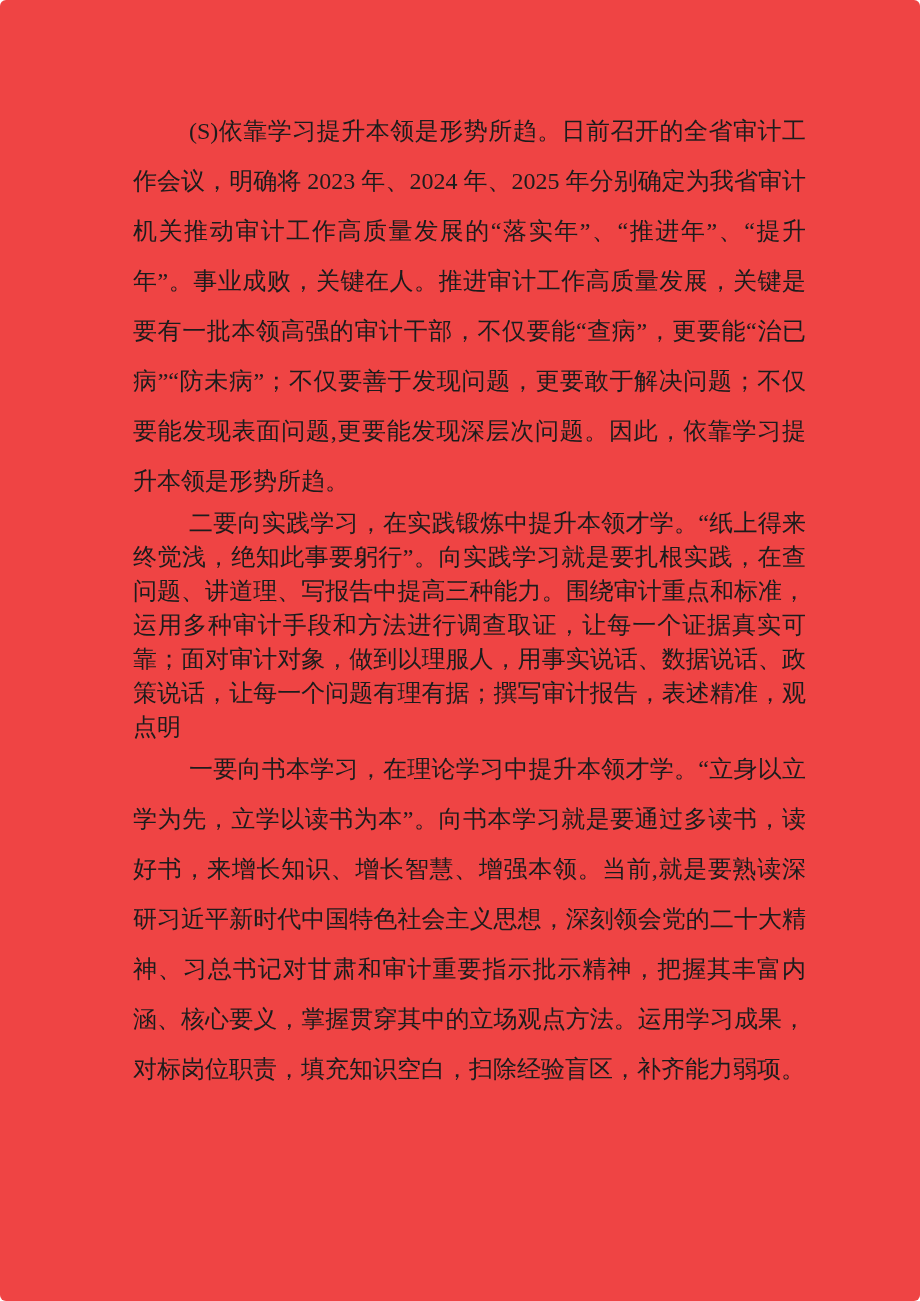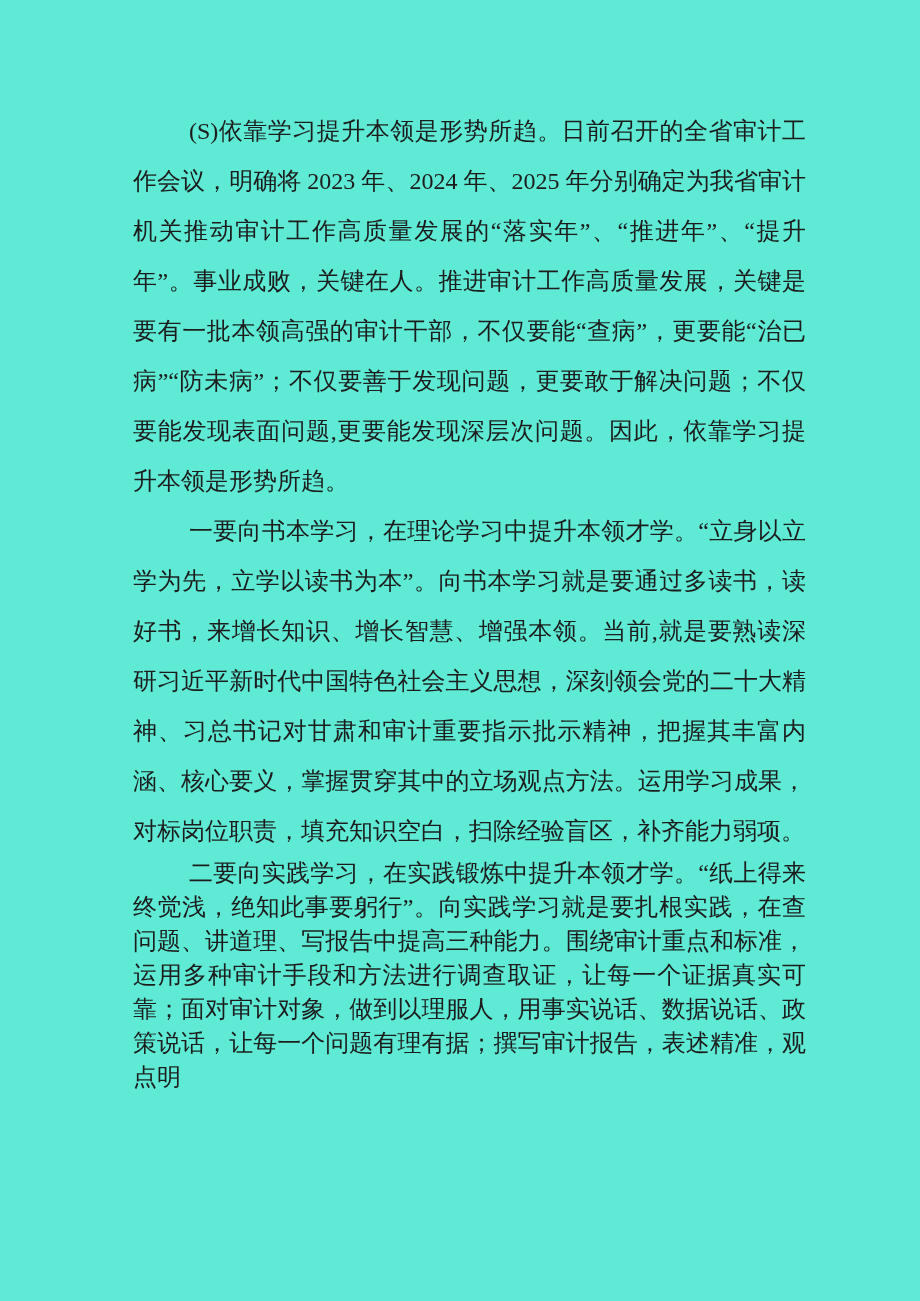--- a/index.html
+++ b/index.html
@@ -9,23 +9,24 @@
   }
   body {
     width: 920px;
     height: 1301px;
     overflow: hidden;
   }
   .page {
     box-sizing: border-box;
     width: 920px;
     height: 1301px;
-    background: #5eead4;
+    background: #ef4444;
     padding: 106px 114px 0 133px;
     overflow: hidden;
+    border-radius: 6px;
   }
   .para {
     margin: 0;
     padding: 0;
     font-family: "Liberation Serif", "DejaVu Serif", serif;
     font-size: 24px;
     line-height: 50px;
     color: #1c1c1c;
     text-align: justify;
     text-justify: inter-character;
@@ -40,15 +41,15 @@
   }
   .para.tight {
     line-height: 34px;
   }
 </style>
 </head>
 <body>
 
 <div class="page">
   <p class="para">(S)依靠学习提升本领是形势所趋。日前召开的全省审计工作会议，明确将 2023 年、2024 年、2025 年分别确定为我省审计机关推动审计工作高质量发展的“落实年”、“推进年”、“提升年”。事业成败，关键在人。推进审计工作高质量发展，关键是要有一批本领高强的审计干部，不仅要能“查病”，更要能“治已病”“防未病”；不仅要善于发现问题，更要敢于解决问题；不仅要能发现表面问题,更要能发现深层次问题。因此，依靠学习提升本领是形势所趋。</p>
+  <p class="para tight">二要向实践学习，在实践锻炼中提升本领才学。“纸上得来终觉浅，绝知此事要躬行”。向实践学习就是要扎根实践，在查问题、讲道理、写报告中提高三种能力。围绕审计重点和标准，运用多种审计手段和方法进行调查取证，让每一个证据真实可靠；面对审计对象，做到以理服人，用事实说话、数据说话、政策说话，让每一个问题有理有据；撰写审计报告，表述精准，观点明</p>
   <p class="para">一要向书本学习，在理论学习中提升本领才学。“立身以立学为先，立学以读书为本”。向书本学习就是要通过多读书，读好书，来增长知识、增长智慧、增强本领。当前,就是要熟读深研习近平新时代中国特色社会主义思想，深刻领会党的二十大精神、习总书记对甘肃和审计重要指示批示精神，把握其丰富内涵、核心要义，掌握贯穿其中的立场观点方法。运用学习成果，对标岗位职责，填充知识空白，扫除经验盲区，补齐能力弱项。</p>
-  <p class="para tight">二要向实践学习，在实践锻炼中提升本领才学。“纸上得来终觉浅，绝知此事要躬行”。向实践学习就是要扎根实践，在查问题、讲道理、写报告中提高三种能力。围绕审计重点和标准，运用多种审计手段和方法进行调查取证，让每一个证据真实可靠；面对审计对象，做到以理服人，用事实说话、数据说话、政策说话，让每一个问题有理有据；撰写审计报告，表述精准，观点明</p>
 </div>
 
 </body></html>

